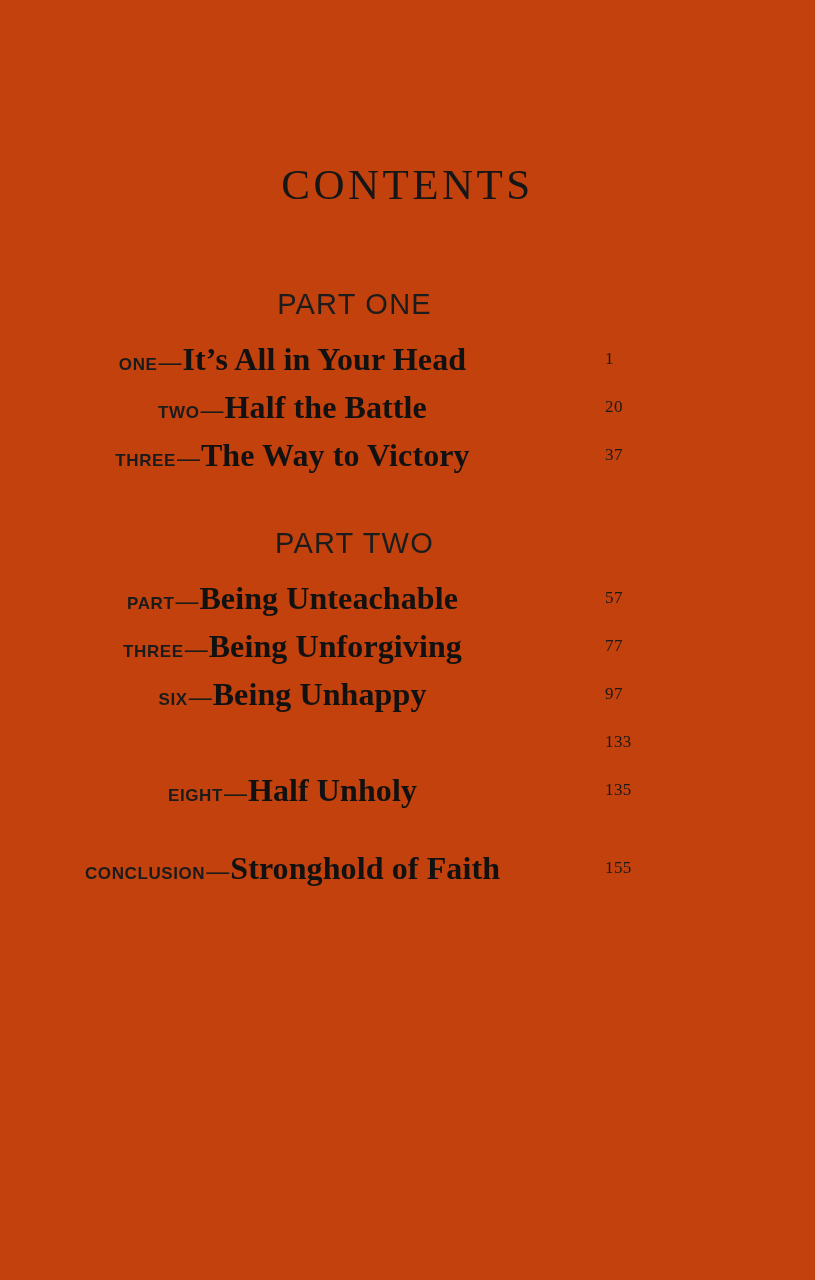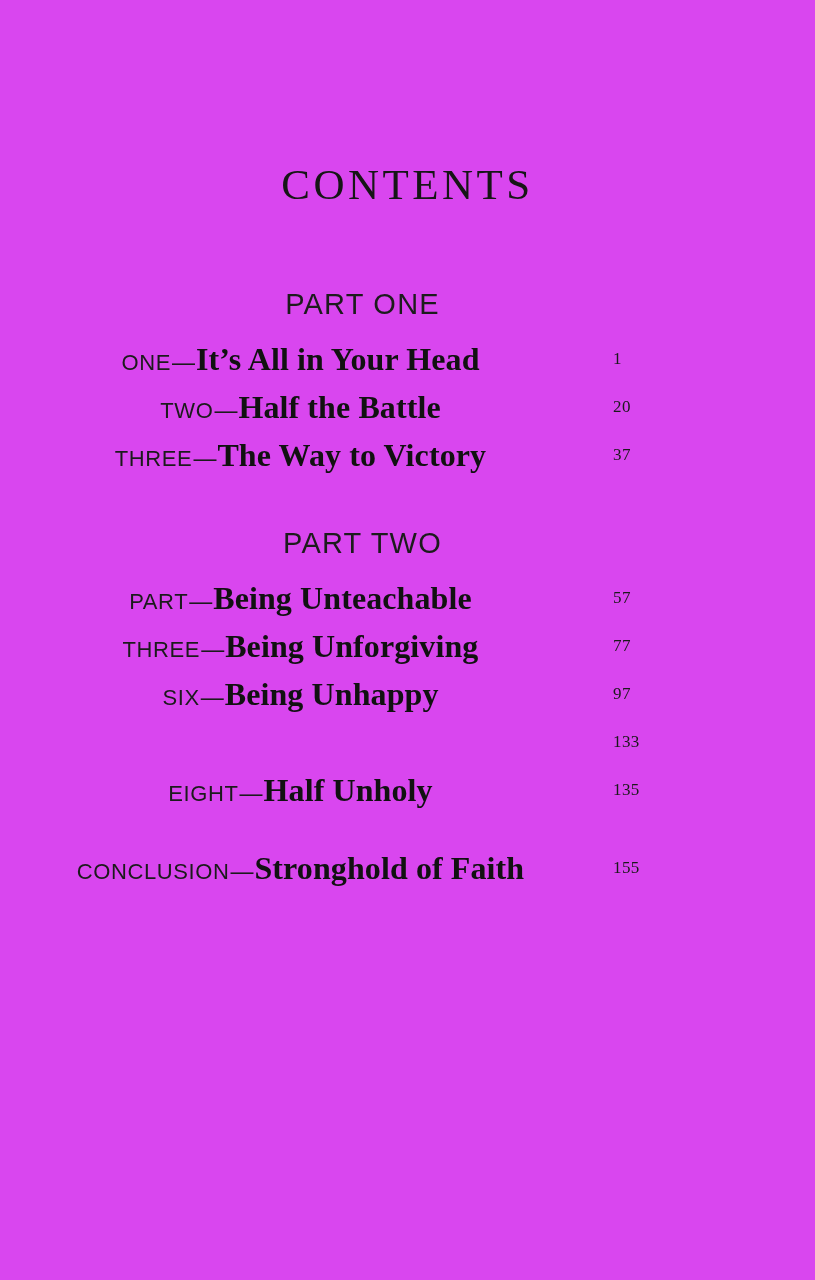--- a/index.html
+++ b/index.html
@@ -11,38 +11,38 @@
     width: 815px;
     height: 1280px;
     position: relative;
     font-family: "Liberation Serif", serif;
     color: #171717;
     overflow: hidden;
   }
   .page {
     position: absolute;
     inset: 0;
-    background: #d946ef;
+    background: #c2410c;
   }
   .contents-title {
     position: absolute;
     top: 160px;
     left: 0;
     width: 815px;
     text-align: center;
     font-family: "Liberation Serif", serif;
     font-size: 43px;
     letter-spacing: 3.5px;
     font-weight: 400;
     color: #161616;
   }
   .toc {
     position: absolute;
     top: 288px;
-    left: 8px;
+    left: 0;
     width: 709px;
   }
   .part-heading {
     font-family: "Liberation Sans", sans-serif;
     font-weight: 300;
     font-size: 29px;
     letter-spacing: 1.2px;
     color: #1c1c1c;
     text-align: center;
     margin: 0;
@@ -61,24 +61,24 @@
   .entry-text {
     white-space: nowrap;
     font-size: 23px;
     line-height: 1;
     
     position: relative;
     left: -62px;
   }
   .entry-num-word {
     font-family: "Liberation Sans", sans-serif;
-    font-weight: 400;
+    font-weight: 700;
     letter-spacing: 0.6px;
     color: #1b1b1b;
-    font-size: 22px;
+    font-size: 17px;
   }
   .entry-dash {
     font-family: "Liberation Sans", sans-serif;
     font-weight: 400;
     color: #1b1b1b;
     font-size: 23px;
     padding: 0 1px;
   }
   .entry-title {
     font-family: "Liberation Serif", serif;

